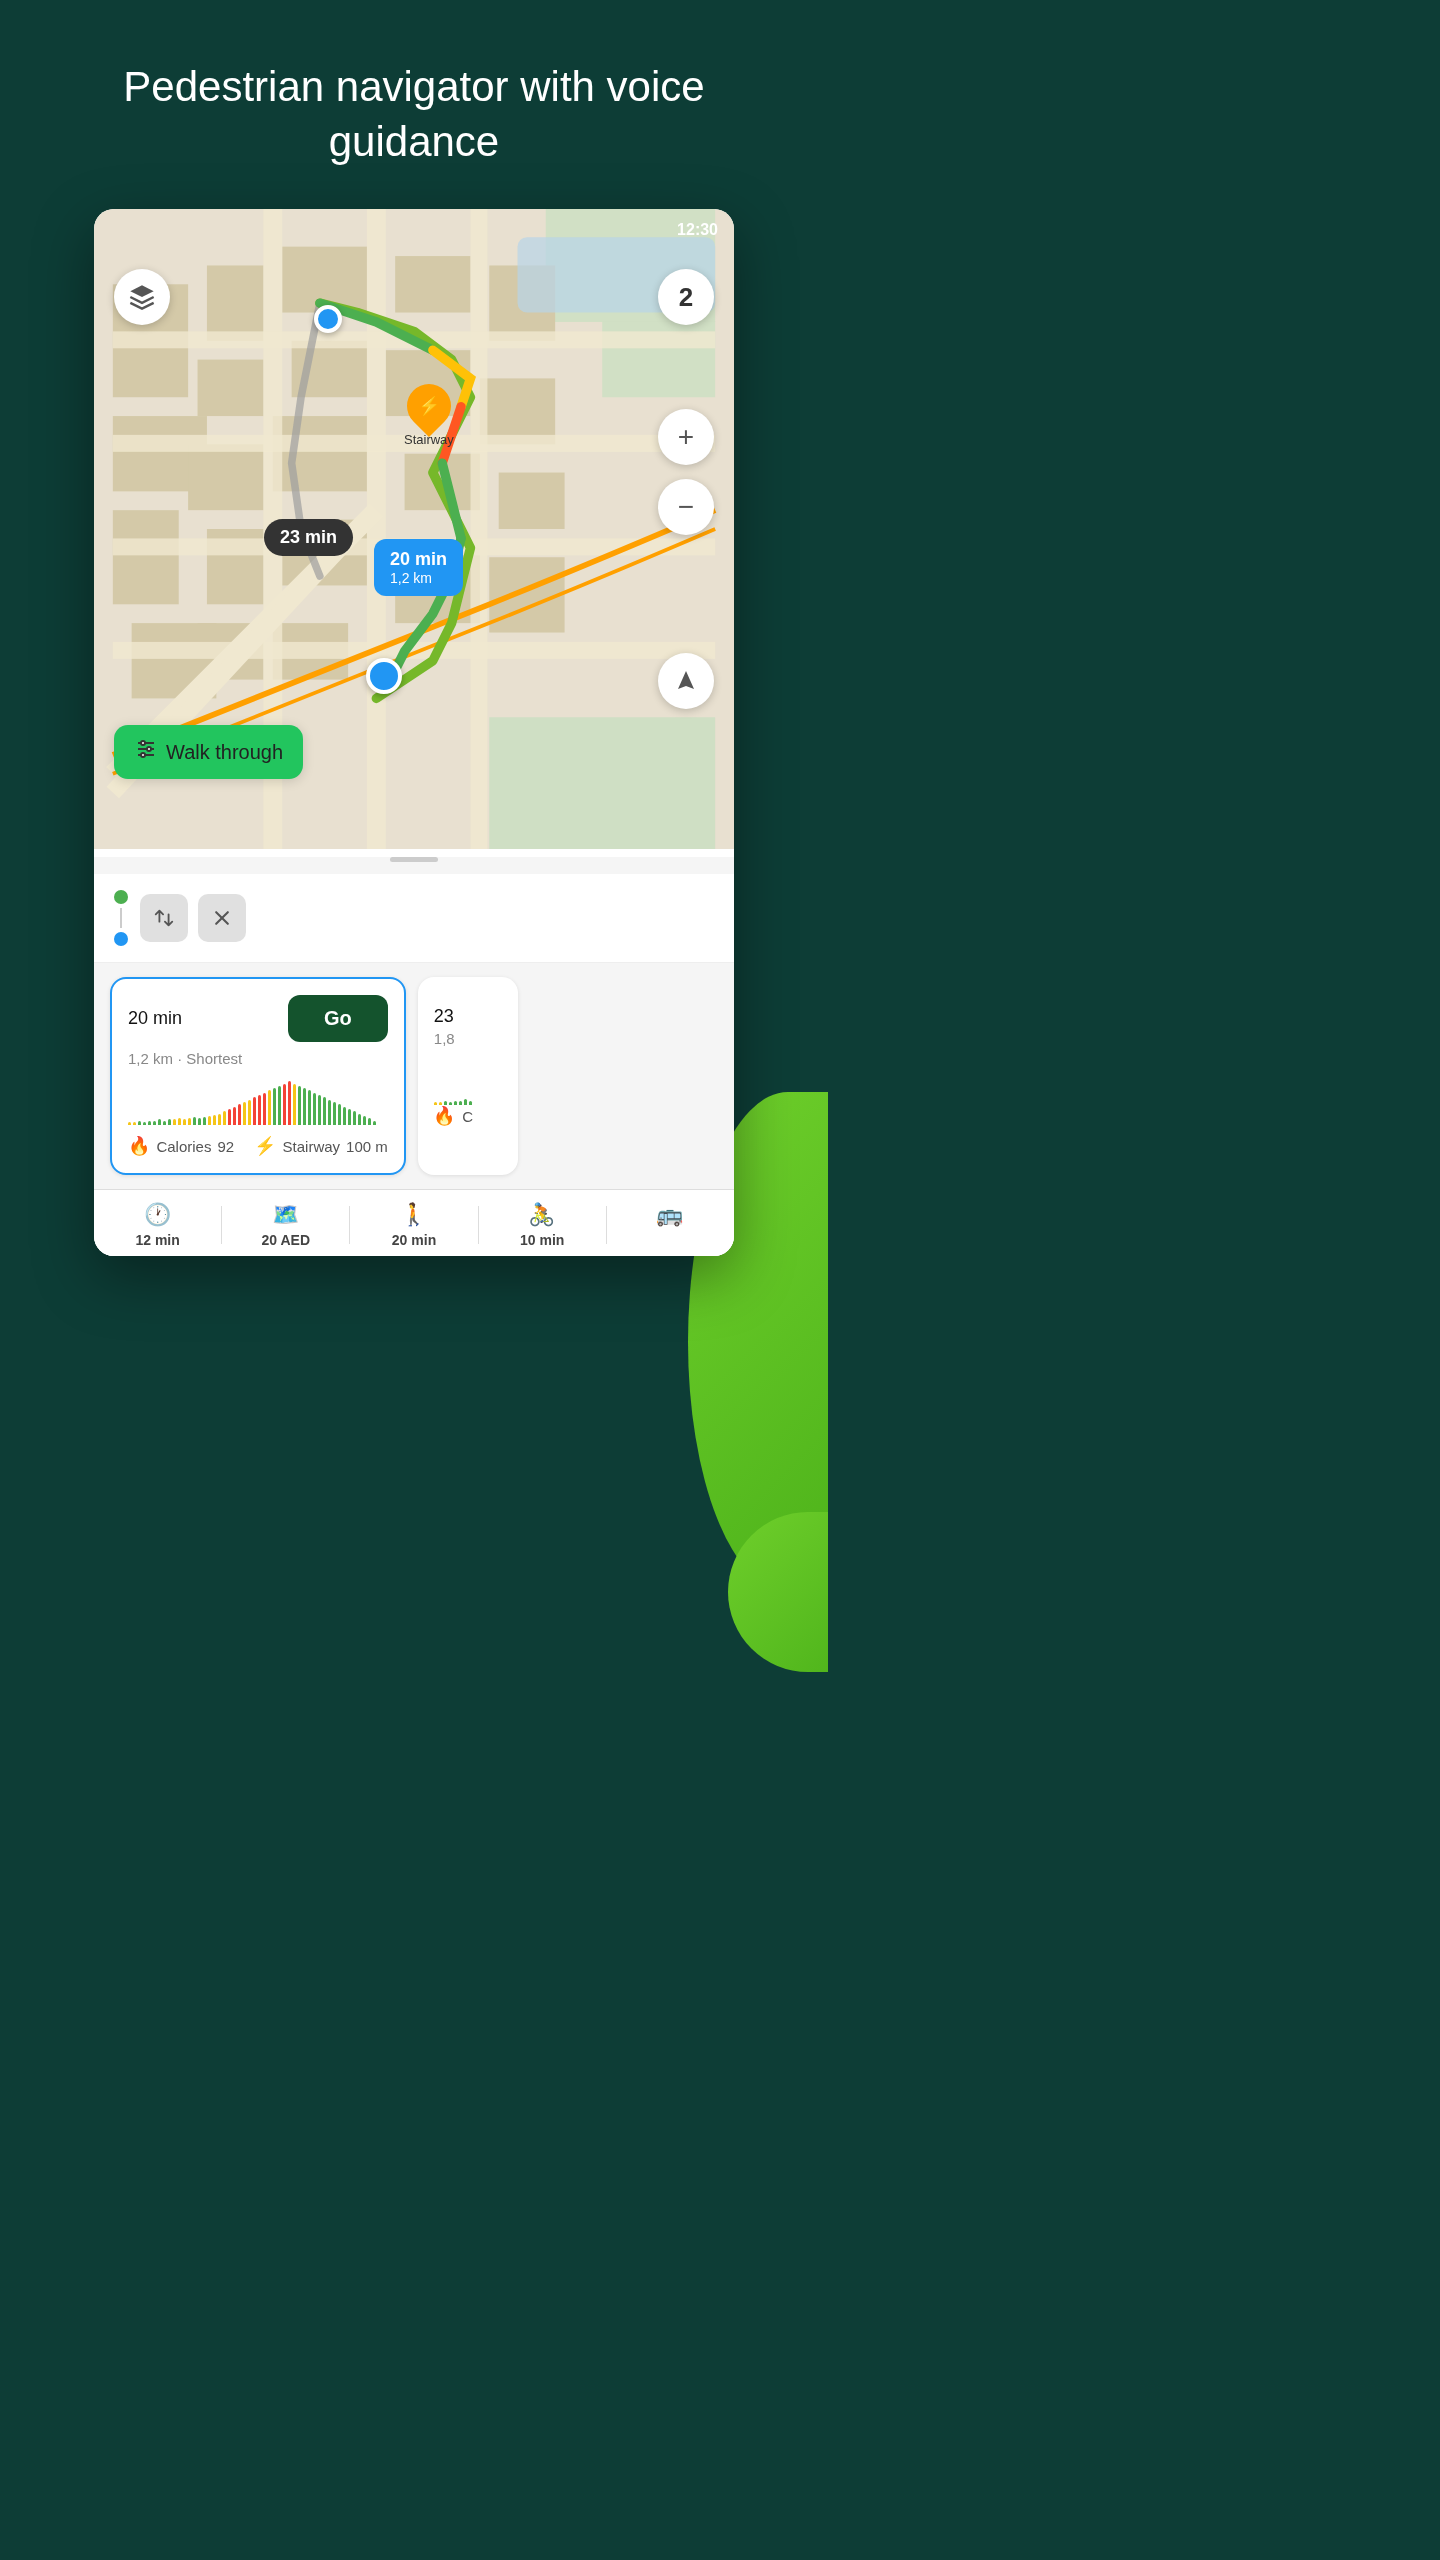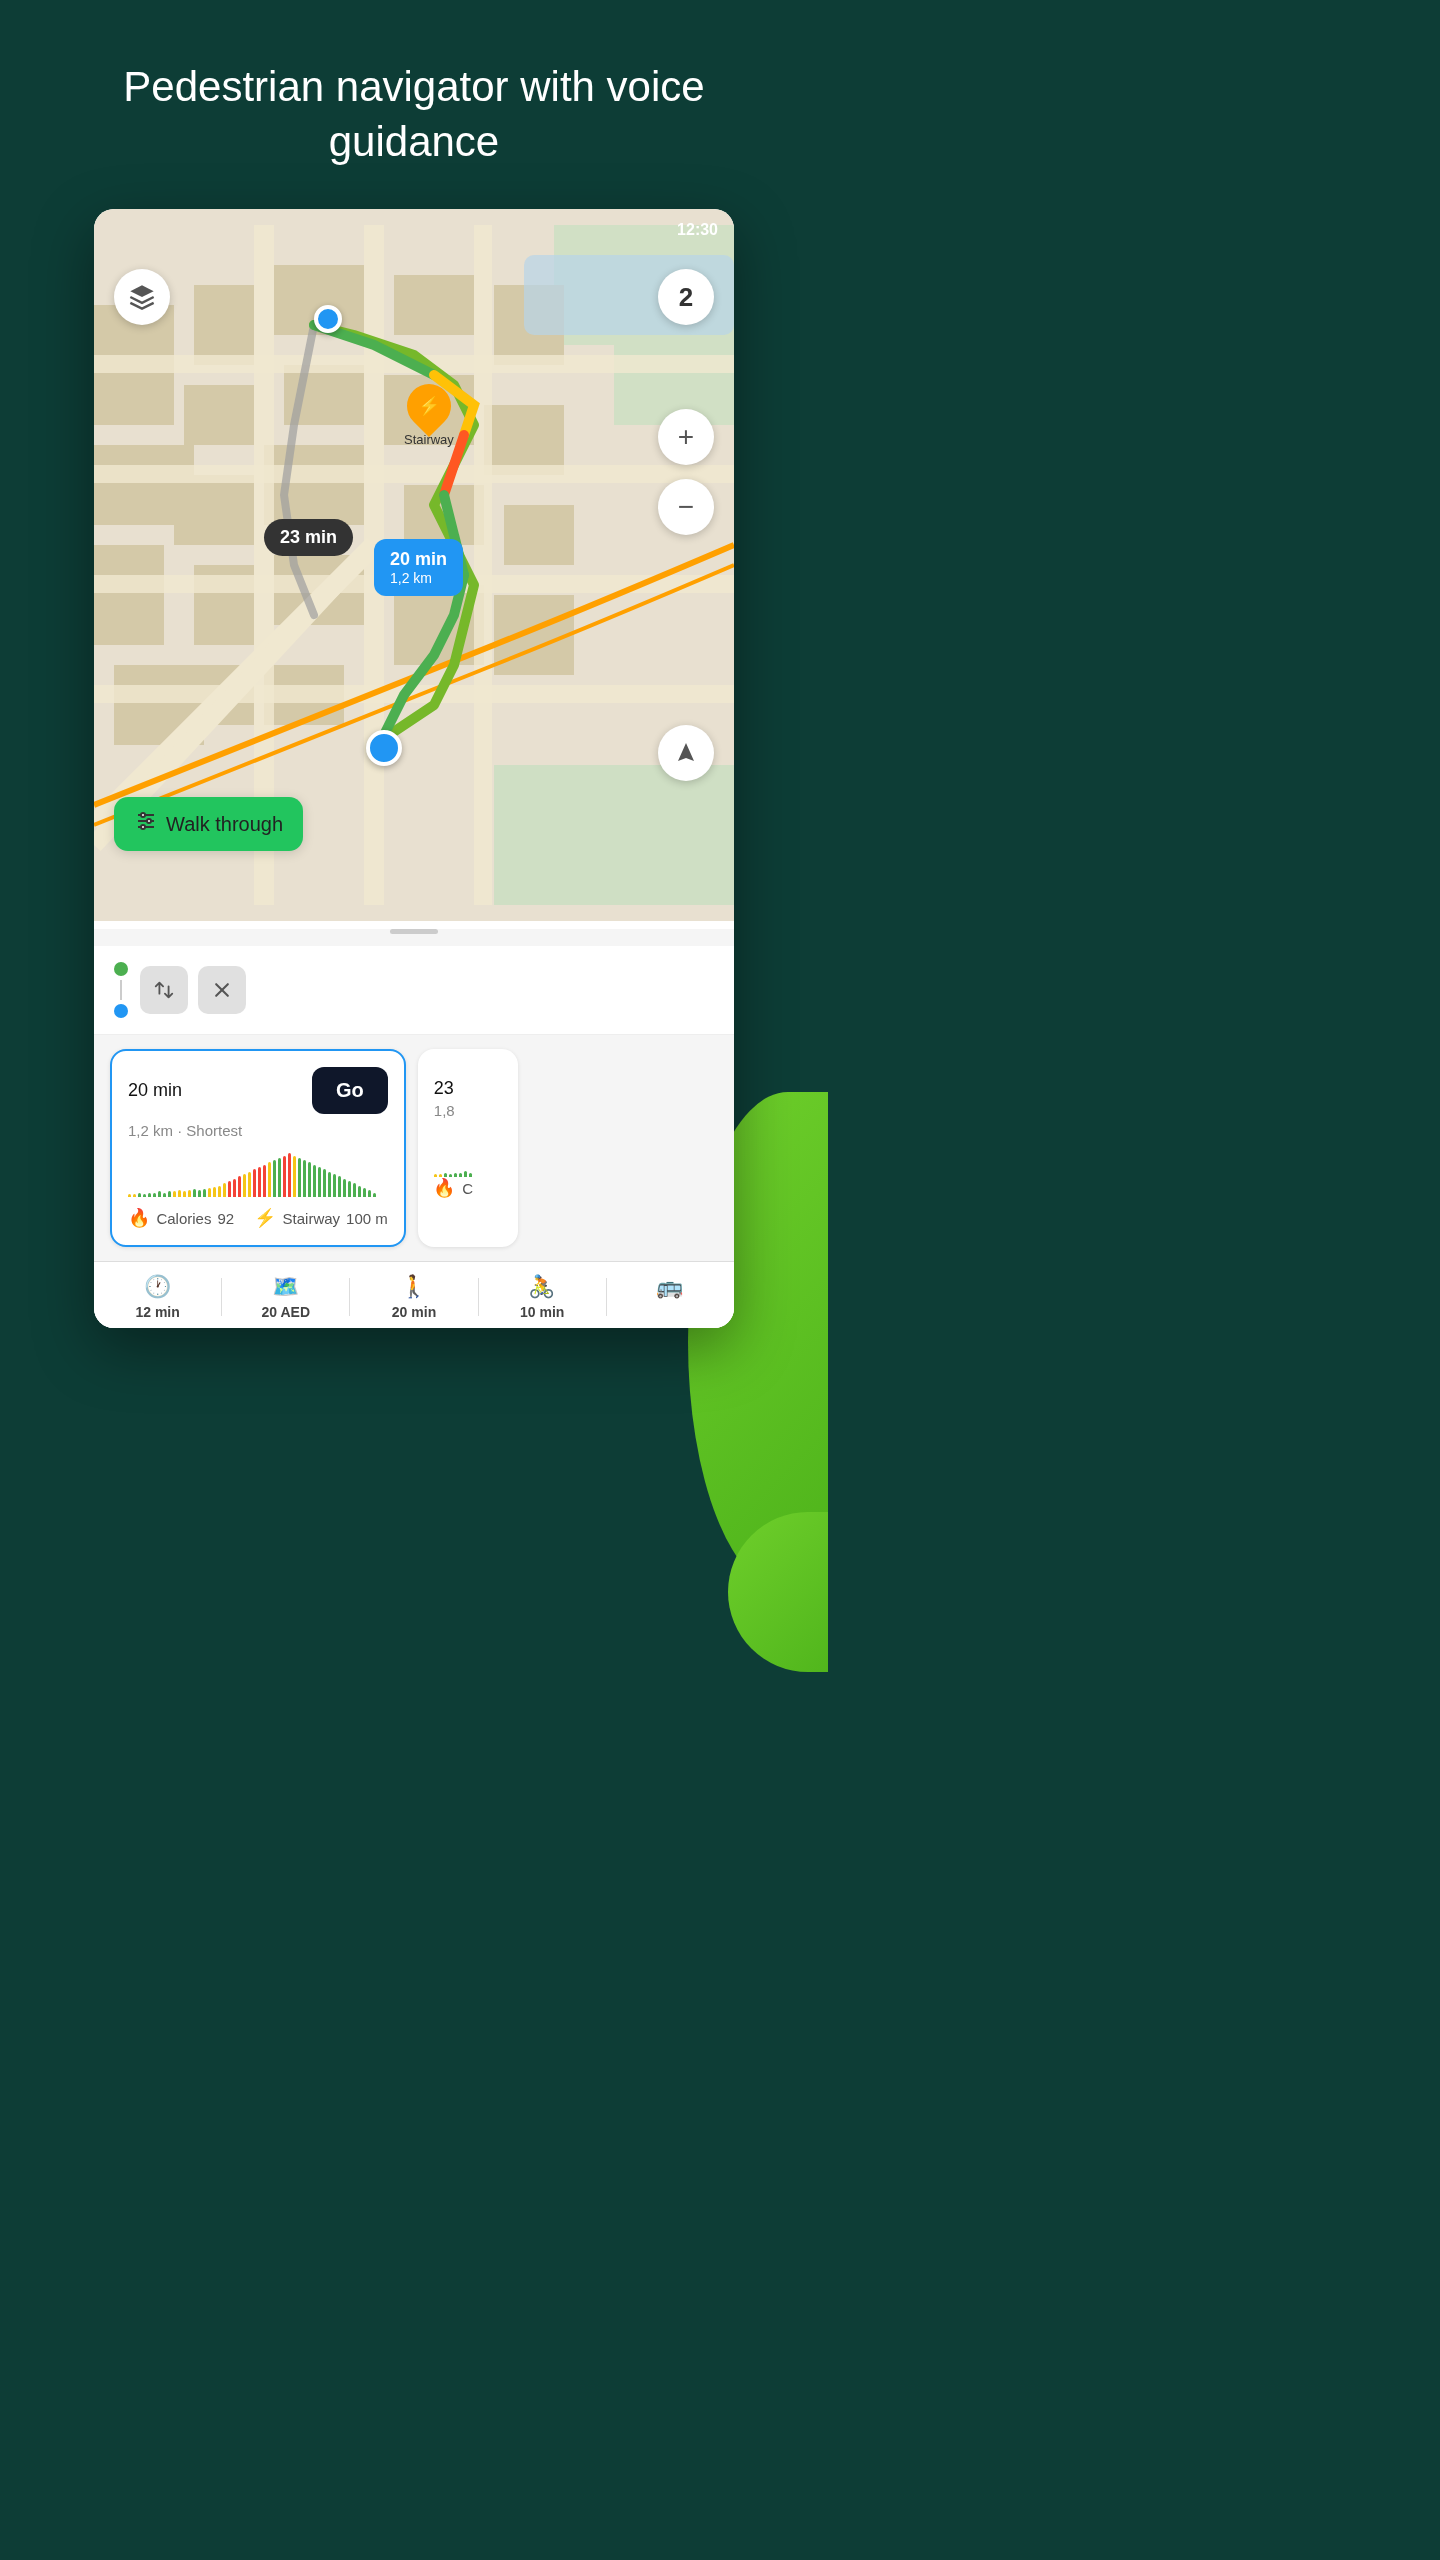--- a/index.html
+++ b/index.html
@@ -55,21 +55,21 @@
       background: white;
       border-radius: 20px;
       overflow: hidden;
       box-shadow: 0 20px 60px rgba(0,0,0,0.4);
     }
 
     
     .map-area {
       position: relative;
       width: 100%;
-      height: 712px;
+      height: 640px;
       background: #e8e0d0;
       overflow: hidden;
     }
 
     
     .map-svg {
       position: absolute;
       top: 0; left: 0;
       width: 100%; height: 100%;
     }
@@ -355,25 +355,25 @@
     .route-time {
       font-size: 32px;
       font-weight: 700;
       color: #111;
     }
     .route-time span {
       font-size: 18px;
       font-weight: 400;
     }
     .route-go-btn {
-      background: #0f172a;
+      background: #14532d;
       color: white;
       border: none;
       border-radius: 12px;
-      padding: 12px 24px;
+      padding: 12px 36px;
       font-size: 20px;
       font-weight: 700;
       cursor: pointer;
     }
     .route-detail {
       font-size: 15px;
       color: #888;
       margin-bottom: 10px;
     }
 

